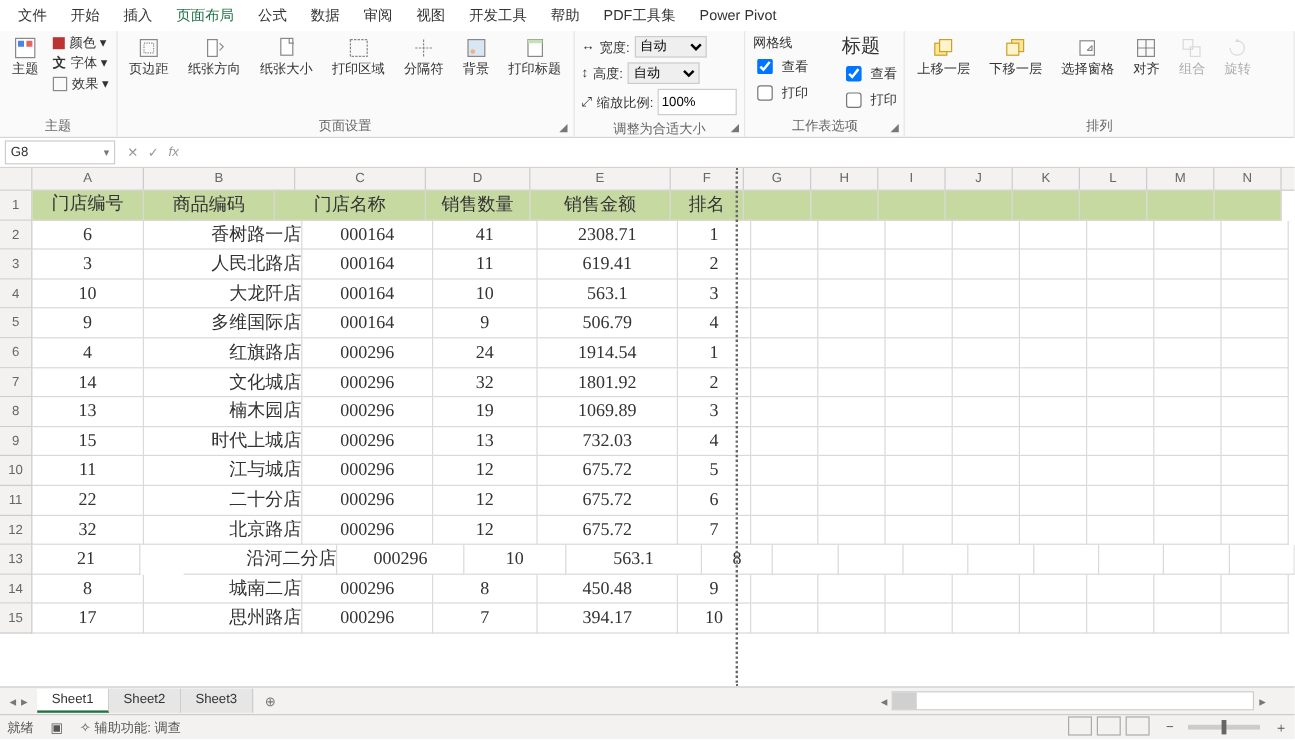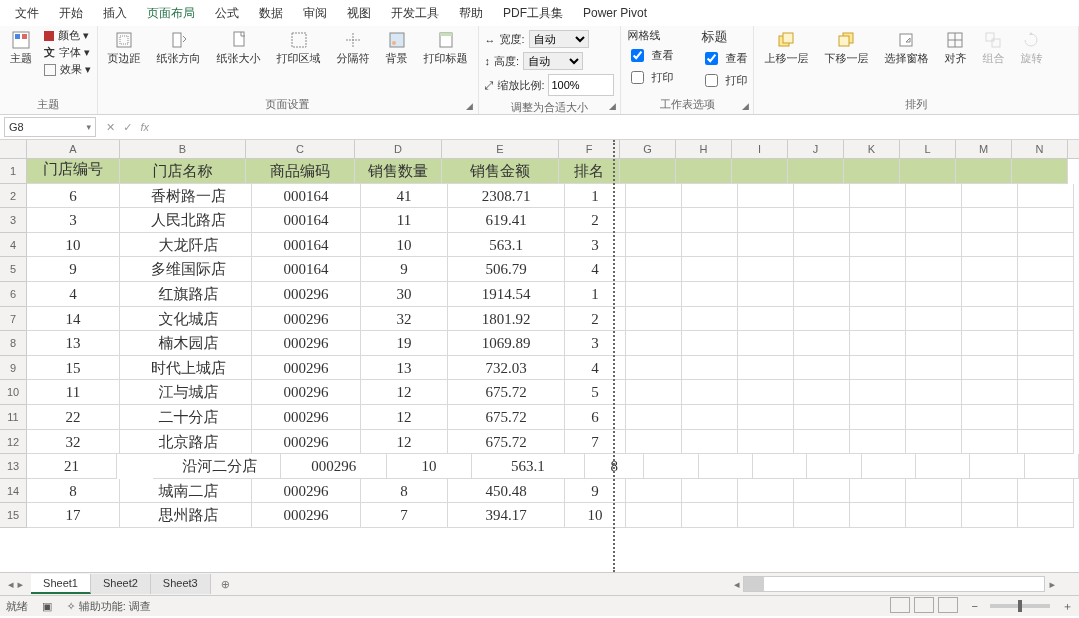--- a/index.html
+++ b/index.html
@@ -25,21 +25,21 @@
 .fx-area{display:flex;align-items:center;gap:8px;padding:0 6px;color:#999}
 .fx-area span{font-size:11px}
 .grid-wrap{position:relative;height:432px;overflow:hidden}
 .col-headers{display:flex;height:18px;background:#f3f2f1;border-bottom:1px solid #ccc}
 .corner{width:26px;border-right:1px solid #ccc}
 .ch{border-right:1px solid #ccc;text-align:center;font-size:11px;line-height:18px;color:#666}
 .row{display:flex;height:24.6px}
 .rh{width:26px;min-width:26px;text-align:center;font-size:11px;line-height:24px;color:#666;background:#f3f2f1;border-right:1px solid #ccc;border-bottom:1px solid #ccc}
 .cell{border-right:1px solid #d9d9d9;border-bottom:1px solid #d9d9d9;font-family:"SimSun",serif;font-size:15px;line-height:24px;text-align:center;overflow:hidden;white-space:nowrap}
 .row.header .cell{background:#c5d9a0;font-family:"SimSun",serif}
-.cell.store{text-align:center;padding-left:6px}
+.cell.store{text-align:right;padding-left:6px}
 .pbreak{position:absolute;top:0;bottom:0;border-left:2px dotted #666;pointer-events:none}
 .sheet-tabs{display:flex;align-items:center;height:22px;border-top:1px solid #ccc;background:#f3f2f1;font-size:11px}
 .sheet-arrows{display:flex;gap:0;padding:0 6px;color:#777}
 .sheet-arrows span{padding:0 2px}
 .stab{padding:3px 12px;border-right:1px solid #ccc;background:#e6e6e6}
 .stab.active{background:#fff;border-bottom:2px solid #217346}
 .stab-add{padding:3px 10px;color:#777}
 .hscroll{flex:1;display:flex;align-items:center;justify-content:flex-end;padding-right:20px}
 .hscroll-track{width:300px;height:14px;border:1px solid #ccc;background:#fff;position:relative}
 .hscroll-thumb{position:absolute;left:0;top:0;bottom:0;width:20px;background:#d0d0d0}
@@ -180,21 +180,21 @@
         <label class="chk-row">
             <input type="checkbox" checked="" style="">
             <span>查看</span>
           </label>
         <label class="chk-row">
             <input type="checkbox" style="">
             <span>打印</span>
           </label>
       </div>
       <div style="display:flex;flex-direction:column;gap:3px">
-        <span style="font-size:13px">标题</span>
+        <span style="font-size:16px">标题</span>
         <label class="chk-row">
             <input type="checkbox" checked="" style="">
             <span>查看</span>
           </label>
         <label class="chk-row">
             <input type="checkbox" style="">
             <span>打印</span>
           </label>
       </div>
     </div>
@@ -280,22 +280,22 @@
       <div class="ch" style="width: 55px;">J</div>
       <div class="ch" style="width: 55px;">K</div>
       <div class="ch" style="width: 55px;">L</div>
       <div class="ch" style="width: 55px;">M</div>
       <div class="ch" style="width: 55px;">N</div>
     </div>
   <div id="rows">
       <div class="row header">
         <div class="rh">1</div>
         <div class="cell" style="width: 92px; font-family: Liberation Mono, monospace;">门店编号</div>
+        <div class="cell" style="width: 108px;">商品编码</div>
         <div class="cell" style="width: 125px;">门店名称</div>
-        <div class="cell" style="width: 108px;">商品编码</div>
         <div class="cell" style="width: 86px;">销售数量</div>
         <div class="cell" style="width: 116px;">销售金额</div>
         <div class="cell" style="width: 60px; text-align: center;">排名</div>
         <div class="cell" style="width: 55px;"></div>
         <div class="cell" style="width: 55px;"></div>
         <div class="cell" style="width: 55px;"></div>
         <div class="cell" style="width: 55px;"></div>
         <div class="cell" style="width: 55px;"></div>
         <div class="cell" style="width: 55px;"></div>
         <div class="cell" style="width: 55px;"></div>
@@ -367,21 +367,21 @@
         <div class="cell" style="width: 55px;"></div>
         <div class="cell" style="width: 55px;"></div>
         <div class="cell" style="width: 55px;"></div>
         <div class="cell" style="width: 55px;"></div>
       </div>
       <div class="row">
         <div class="rh">6</div>
         <div class="cell" style="width: 92px;">4</div>
         <div class="cell store" style="width: 125px;">红旗路店</div>
         <div class="cell" style="width: 108px;">000296</div>
-        <div class="cell" style="width: 86px;">30</div>
+        <div class="cell" style="width: 86px;">24</div>
         <div class="cell" style="width: 116px;">1914.54</div>
         <div class="cell" style="width: 60px;">1</div>
         <div class="cell" style="width: 55px;"></div>
         <div class="cell" style="width: 55px;"></div>
         <div class="cell" style="width: 55px;"></div>
         <div class="cell" style="width: 55px;"></div>
         <div class="cell" style="width: 55px;"></div>
         <div class="cell" style="width: 55px;"></div>
         <div class="cell" style="width: 55px;"></div>
         <div class="cell" style="width: 55px;"></div>

